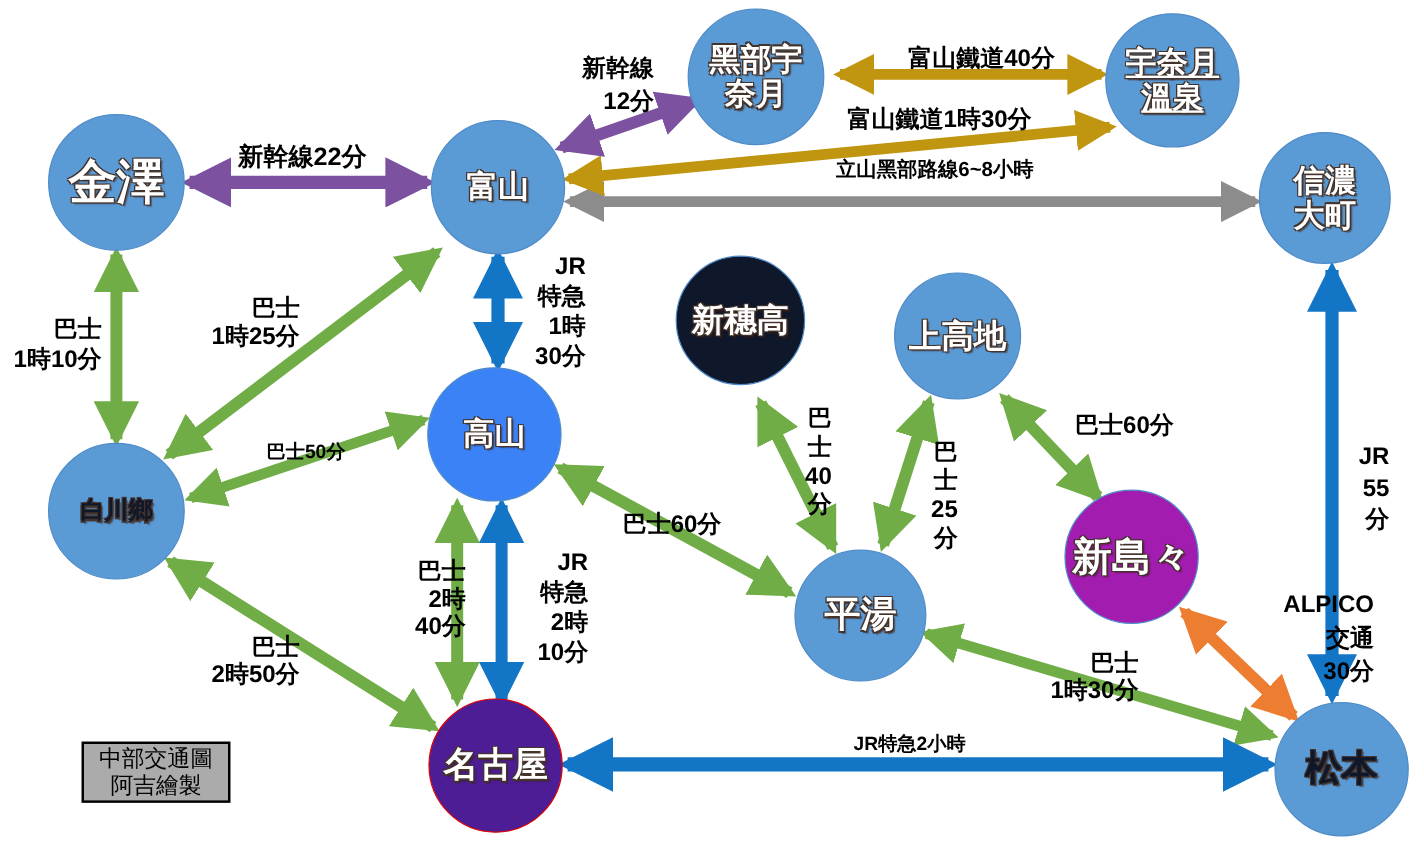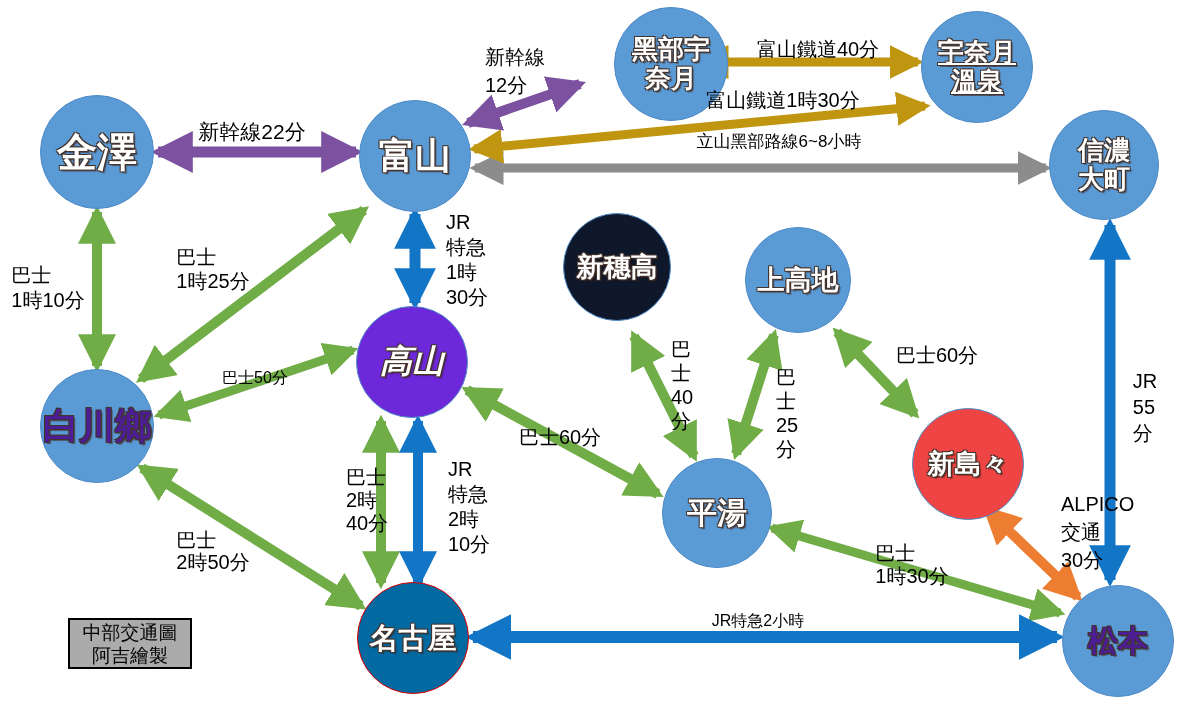--- a/index.html
+++ b/index.html
@@ -9,21 +9,21 @@
   .node{
     position:absolute;border-radius:50%;
     display:flex;align-items:center;justify-content:center;
     text-align:center;font-weight:bold;color:#fff;
     white-space:pre-line;line-height:1.12;
     text-shadow:1px 1px 0 #43332b,-1px -1px 0 #43332b,1px -1px 0 #43332b,-1px 1px 0 #43332b,2px 2px 1px rgba(60,30,20,.55);
     box-sizing:border-box;
   }
   .edge-label{
     position:absolute;transform:translate(-50%,-50%);
-    font-weight:normal;color:#000;text-align:left;white-space:pre-line;
+    font-weight:bold;color:#000;text-align:right;white-space:pre-line;
   }
   .legend-box{
     position:absolute;background:#ABABAB;border:2px solid #000;
     display:flex;flex-direction:column;align-items:center;justify-content:center;
     font-weight:normal;color:#000;text-align:center;box-sizing:border-box;
   }
   .legend-box div{font-size:19px;line-height:23px;}
 </style>
 </head>
 <body>
@@ -66,35 +66,35 @@
       <line x1="837" y1="332" x2="915" y2="414" stroke="#70AD47" stroke-width="10" marker-start="url(#ah-green)" marker-end="url(#ah-green)"></line>
       <line x1="772" y1="528" x2="1060" y2="613" stroke="#70AD47" stroke-width="9" marker-start="url(#ah-green)" marker-end="url(#ah-green)"></line>
       <line x1="415" y1="214" x2="415" y2="303" stroke="#1375C5" stroke-width="11" marker-start="url(#ah-blue)" marker-end="url(#ah-blue)"></line>
       <line x1="418" y1="421" x2="418" y2="583" stroke="#1375C5" stroke-width="10" marker-start="url(#ah-blue)" marker-end="url(#ah-blue)"></line>
       <line x1="473" y1="637" x2="1057" y2="637" stroke="#1375C5" stroke-width="12" marker-start="url(#ah-blue)" marker-end="url(#ah-blue)"></line>
       <line x1="1110" y1="225" x2="1110" y2="580" stroke="#1375C5" stroke-width="11" marker-start="url(#ah-blue)" marker-end="url(#ah-blue)"></line>
       <line x1="987" y1="510" x2="1078" y2="597" stroke="#ED7D31" stroke-width="10" marker-start="url(#ah-orange)" marker-end="url(#ah-orange)"></line>
     </svg>
   <div id="nodes-layer">
       <div class="node" style="left: 40px; top: 95px; width: 114px; height: 114px; background: rgb(91, 155, 213); border: 1.5px solid rgb(78, 139, 200); font-size: 40px; color: rgb(255, 255, 255);">金澤</div>
-      <div class="node" style="left: 359px; top: 100px; width: 112px; height: 112px; background: rgb(91, 155, 213); border: 1.5px solid rgb(78, 139, 200); font-size: 36px; color: rgb(255, 255, 255);">富山</div>
-      <div class="node" style="left: 614px; top: 7px; width: 114px; height: 114px; background: rgb(91, 155, 213); border: 1.5px solid rgb(78, 139, 200); font-size: 26px; color: rgb(255, 255, 255);">黑部宇
+      <div class="node" style="left: 359px; top: 100px; width: 112px; height: 112px; background: rgb(91, 155, 213); border: 1.5px solid rgb(78, 139, 200); font-size: 26px; color: rgb(255, 255, 255);">富山</div>
+      <div class="node" style="left: 573px; top: 7px; width: 114px; height: 114px; background: rgb(91, 155, 213); border: 1.5px solid rgb(78, 139, 200); font-size: 26px; color: rgb(255, 255, 255);">黑部宇
 奈月</div>
       <div class="node" style="left: 921px; top: 11px; width: 112px; height: 112px; background: rgb(91, 155, 213); border: 1.5px solid rgb(78, 139, 200); font-size: 26px; color: rgb(255, 255, 255); text-decoration: underline;">宇奈月
 溫泉</div>
       <div class="node" style="left: 1049px; top: 110px; width: 110px; height: 110px; background: rgb(91, 155, 213); border: 1.5px solid rgb(78, 139, 200); font-size: 26px; color: rgb(255, 255, 255);">信濃
 大町</div>
-      <div class="node" style="left: 40px; top: 369px; width: 114px; height: 114px; background: rgb(91, 155, 213); border: 1.5px solid rgb(78, 139, 200); font-size: 36px; color: #4c1d95; text-align: right;">白川鄉</div>
-      <div class="node" style="left: 356px; top: 306px; width: 112px; height: 112px; background: #6d28d9; border: 1.5px solid rgb(78, 139, 200); font-size: 32px; color: rgb(255, 255, 255); font-style: italic;">高山</div>
+      <div class="node" style="left: 40px; top: 369px; width: 114px; height: 114px; background: rgb(91, 155, 213); border: 1.5px solid rgb(78, 139, 200); font-size: 20px; color: #0f172a; text-align: right;">白川鄉</div>
+      <div class="node" style="left: 356px; top: 306px; width: 112px; height: 112px; background: #3b82f6; border: 1.5px solid rgb(78, 139, 200); font-size: 26px; color: rgb(255, 255, 255);">高山</div>
       <div class="node" style="left: 563px; top: 213px; width: 108px; height: 108px; background: #0f172a; border: 1.5px solid rgb(78, 139, 200); font-size: 27px; color: rgb(255, 255, 255); text-align: center;">新穗高</div>
       <div class="node" style="left: 745px; top: 227px; width: 106px; height: 106px; background: rgb(91, 155, 213); border: 1.5px solid rgb(78, 139, 200); font-size: 27px; color: rgb(255, 255, 255);">上高地</div>
-      <div class="node" style="left: 912px; top: 408px; width: 112px; height: 112px; background: #ef4444; border: 1.5px solid rgb(78, 139, 200); font-size: 27px; color: rgb(255, 255, 255);">新島々</div>
+      <div class="node" style="left: 887px; top: 408px; width: 112px; height: 112px; background: #a21caf; border: 1.5px solid rgb(78, 139, 200); font-size: 33px; color: rgb(255, 255, 255);">新島々</div>
       <div class="node" style="left: 662px; top: 458px; width: 110px; height: 110px; background: rgb(91, 155, 213); border: 1.5px solid rgb(78, 139, 200); font-size: 30px; color: rgb(255, 255, 255);">平湯</div>
-      <div class="node" style="left: 357px; top: 582px; width: 112px; height: 112px; background: #0369a1; border: 1.5px solid rgb(224, 0, 0); font-size: 29px; color: rgb(255, 255, 255);">名古屋</div>
-      <div class="node" style="left: 1062px; top: 585px; width: 112px; height: 112px; background: rgb(91, 155, 213); border: 1.5px solid rgb(78, 139, 200); font-size: 30px; color: #4c1d95;">松本</div>
+      <div class="node" style="left: 357px; top: 582px; width: 112px; height: 112px; background: #4c1d95; border: 1.5px solid rgb(224, 0, 0); font-size: 29px; color: rgb(255, 255, 255);">名古屋</div>
+      <div class="node" style="left: 1062px; top: 585px; width: 112px; height: 112px; background: rgb(91, 155, 213); border: 1.5px solid rgb(78, 139, 200); font-size: 30px; color: #0f172a;">松本</div>
     </div>
   <div id="labels-layer">
       <div class="edge-label" style="left: 252px; top: 131px; font-size: 21px; line-height: 25px; color: rgb(0, 0, 0);">新幹線22分</div>
       <div class="edge-label" style="left: 515px; top: 71px; font-size: 20px; line-height: 28px; color: rgb(0, 0, 0);">新幹線
 12分</div>
       <div class="edge-label" style="left: 818px; top: 49px; font-size: 20px; line-height: 24px; color: rgb(0, 0, 0);">富山鐵道40分</div>
       <div class="edge-label" style="left: 783px; top: 100px; font-size: 20px; line-height: 24px; color: rgb(0, 0, 0);">富山鐵道1時30分</div>
       <div class="edge-label" style="left: 779px; top: 142px; font-size: 17px; line-height: 24px; color: rgb(0, 0, 0);">立山黑部路線6~8小時</div>
       <div class="edge-label" style="left: 48px; top: 288px; font-size: 20px; line-height: 25px; color: rgb(0, 0, 0);">巴士
 1時10分</div>

